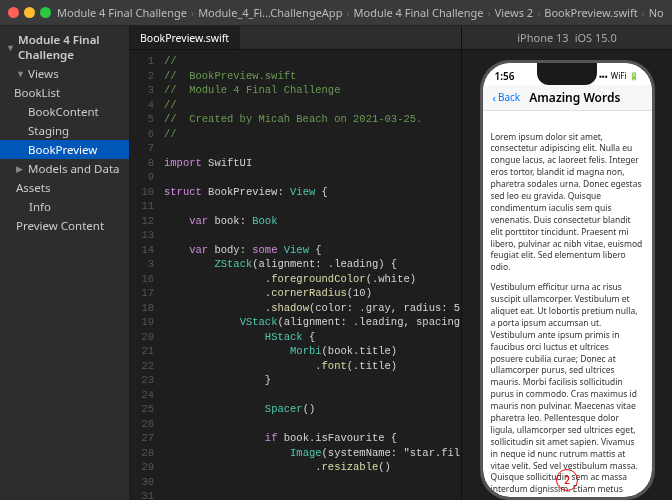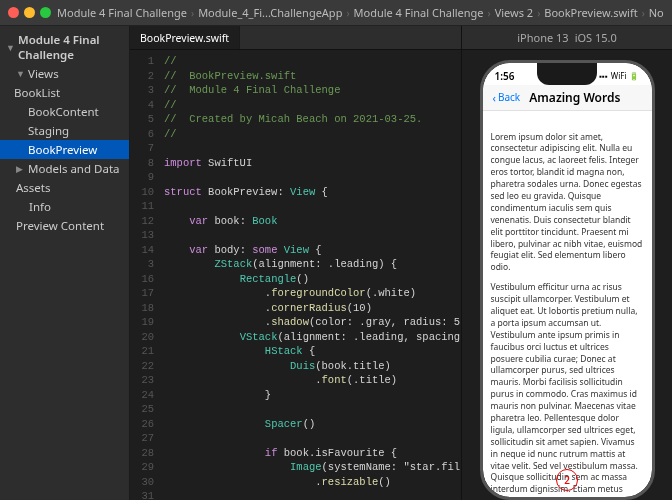--- a/index.html
+++ b/index.html
@@ -400,27 +400,26 @@
           <div class="code-line"><span class="cm">//</span></div>
           <div class="code-line">&nbsp;</div>
           <div class="code-line"><span class="kw">import</span> SwiftUI</div>
           <div class="code-line">&nbsp;</div>
           <div class="code-line"><span class="kw">struct</span> BookPreview: <span class="type">View</span> {</div>
           <div class="code-line">&nbsp;</div>
           <div class="code-line">    <span class="kw">var</span> book: <span class="type">Book</span></div>
           <div class="code-line">&nbsp;</div>
           <div class="code-line">    <span class="kw">var</span> body: <span class="kw">some</span> <span class="type">View</span> {</div>
           <div class="code-line">        <span class="type">ZStack</span>(alignment: .leading) {</div>
-          <div class="code-line">            <span class="type">Rectangle</span>()</div>
           <div class="code-line">                .<span class="fn">foregroundColor</span>(.white)</div>
           <div class="code-line">                .<span class="fn">cornerRadius</span>(10)</div>
           <div class="code-line">                .<span class="fn">shadow</span>(color: .gray, radius: 5, x: -5, y: 5)</div>
           <div class="code-line">            <span class="type">VStack</span>(alignment: .leading, spacing: 10) {</div>
           <div class="code-line">                <span class="type">HStack</span> {</div>
-          <div class="code-line">                    <span class="type">Duis</span>(book.title)</div>
+          <div class="code-line">                    <span class="type">Morbi</span>(book.title)</div>
           <div class="code-line">                        .<span class="fn">font</span>(.title)</div>
           <div class="code-line">                }</div>
           <div class="code-line">&nbsp;</div>
           <div class="code-line">                <span class="type">Spacer</span>()</div>
           <div class="code-line">&nbsp;</div>
           <div class="code-line">                <span class="kw">if</span> book.isFavourite {</div>
           <div class="code-line">                    <span class="type">Image</span>(systemName: "star.fill")</div>
           <div class="code-line">                        .<span class="fn">resizable</span>()</div>
         </div>
     </div>

